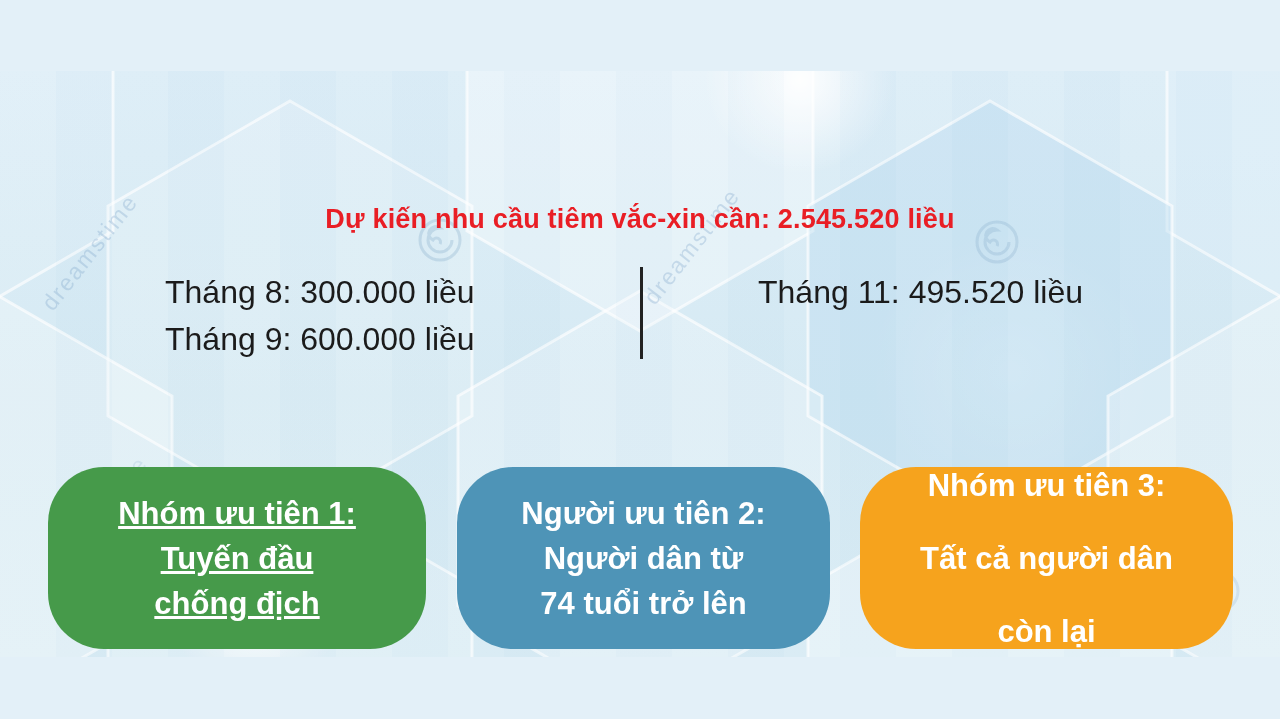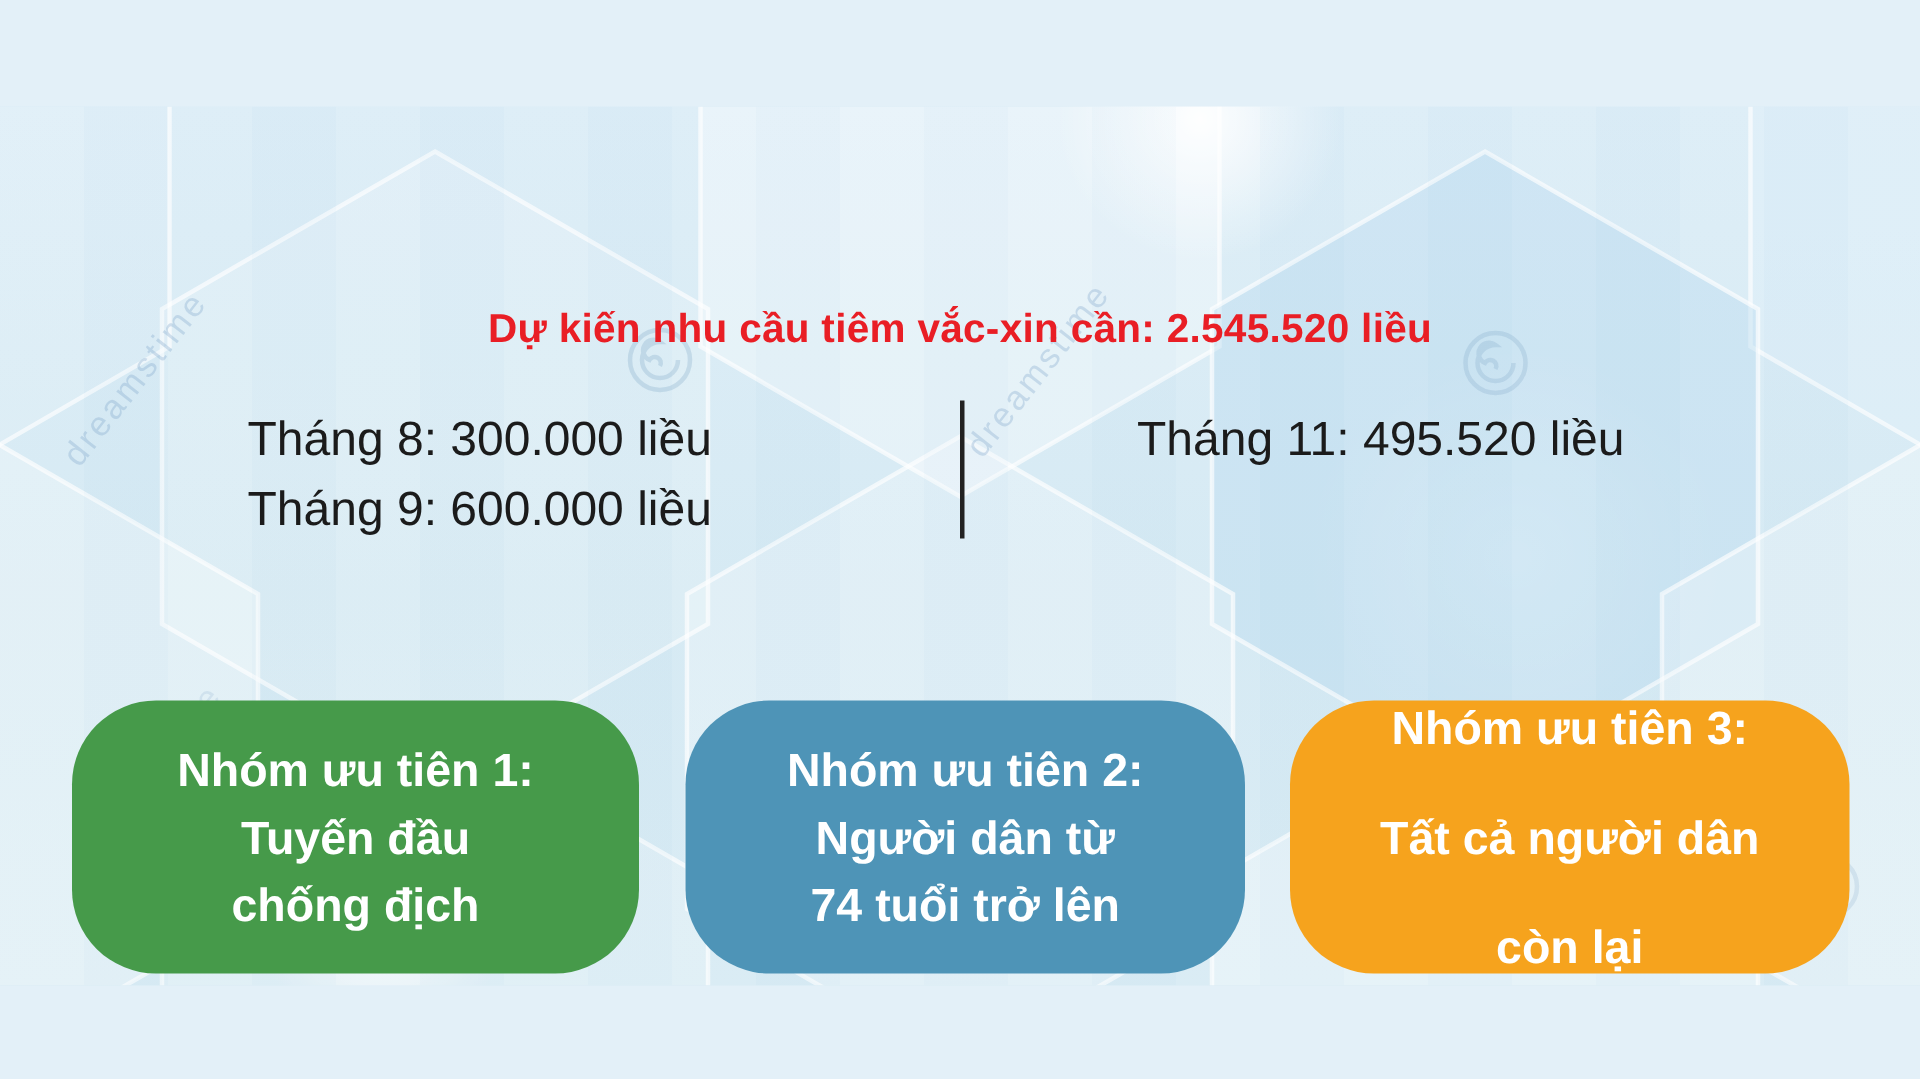--- a/index.html
+++ b/index.html
@@ -88,21 +88,21 @@
     color: #ffffff;
     display: flex;
     flex-direction: column;
     align-items: center;
     justify-content: center;
     text-align: center;
     font-weight: bold;
     font-size: 31px;
     line-height: 45px;
   }
-  .group-1 { left: 48px;  width: 378px; }
+  .group-1 { left: 48px;  width: 378px; text-decoration: underline; }
   .group-2 { left: 457px; width: 373px; }
   .group-3 { left: 860px; width: 373px; }
 </style>
 </head>
 <body>
 
 <div class="stage">
 
   <div class="artwork">
 
@@ -150,21 +150,21 @@
     <div class="sched-col sched-right">
       <div>Tháng 11: 495.520 liều</div>
     </div>
 
     <div class="group-card group-1" style="background: rgb(70, 154, 74);">
       <div>Nhóm ưu tiên 1:</div>
       <div>Tuyến đầu</div>
       <div>chống địch</div>
     </div>
     <div class="group-card group-2" style="background: rgb(78, 148, 183);">
-      <div>Nhóm ưu tiên 2:</div>
+      <div>Người ưu tiên 2:</div>
       <div>Người dân từ</div>
       <div>74 tuổi trở lên</div>
     </div>
     <div class="group-card group-3" style="background: rgb(246, 163, 29); gap: 28px;">
       <div>Nhóm ưu tiên 3:</div>
       <div>Tất cả người dân</div>
       <div>còn lại</div>
     </div>
 
   </div>

